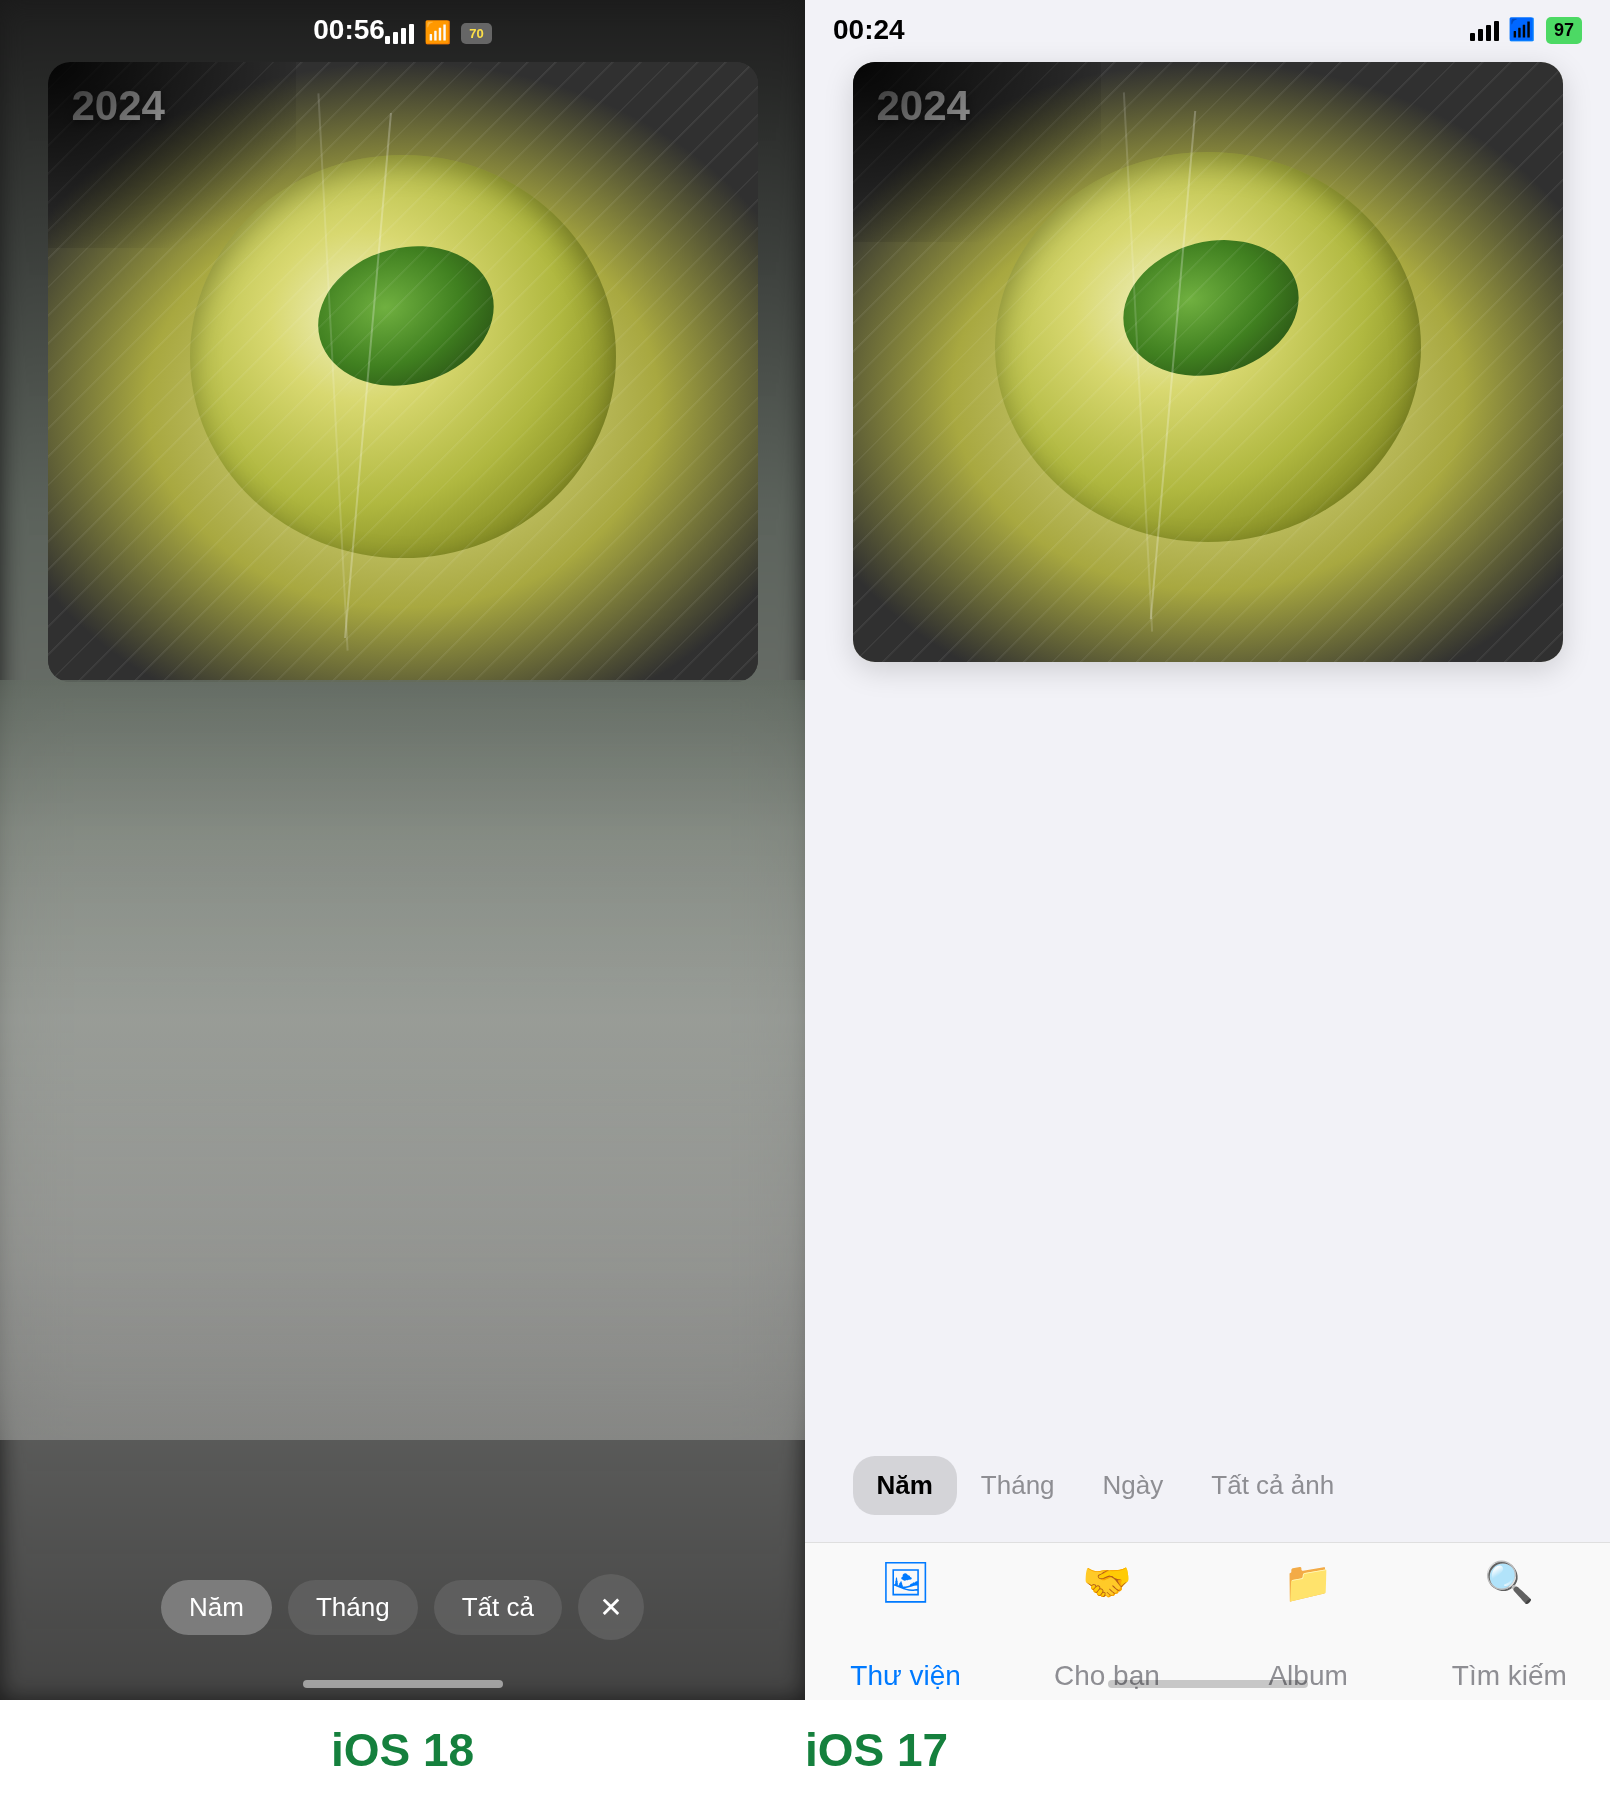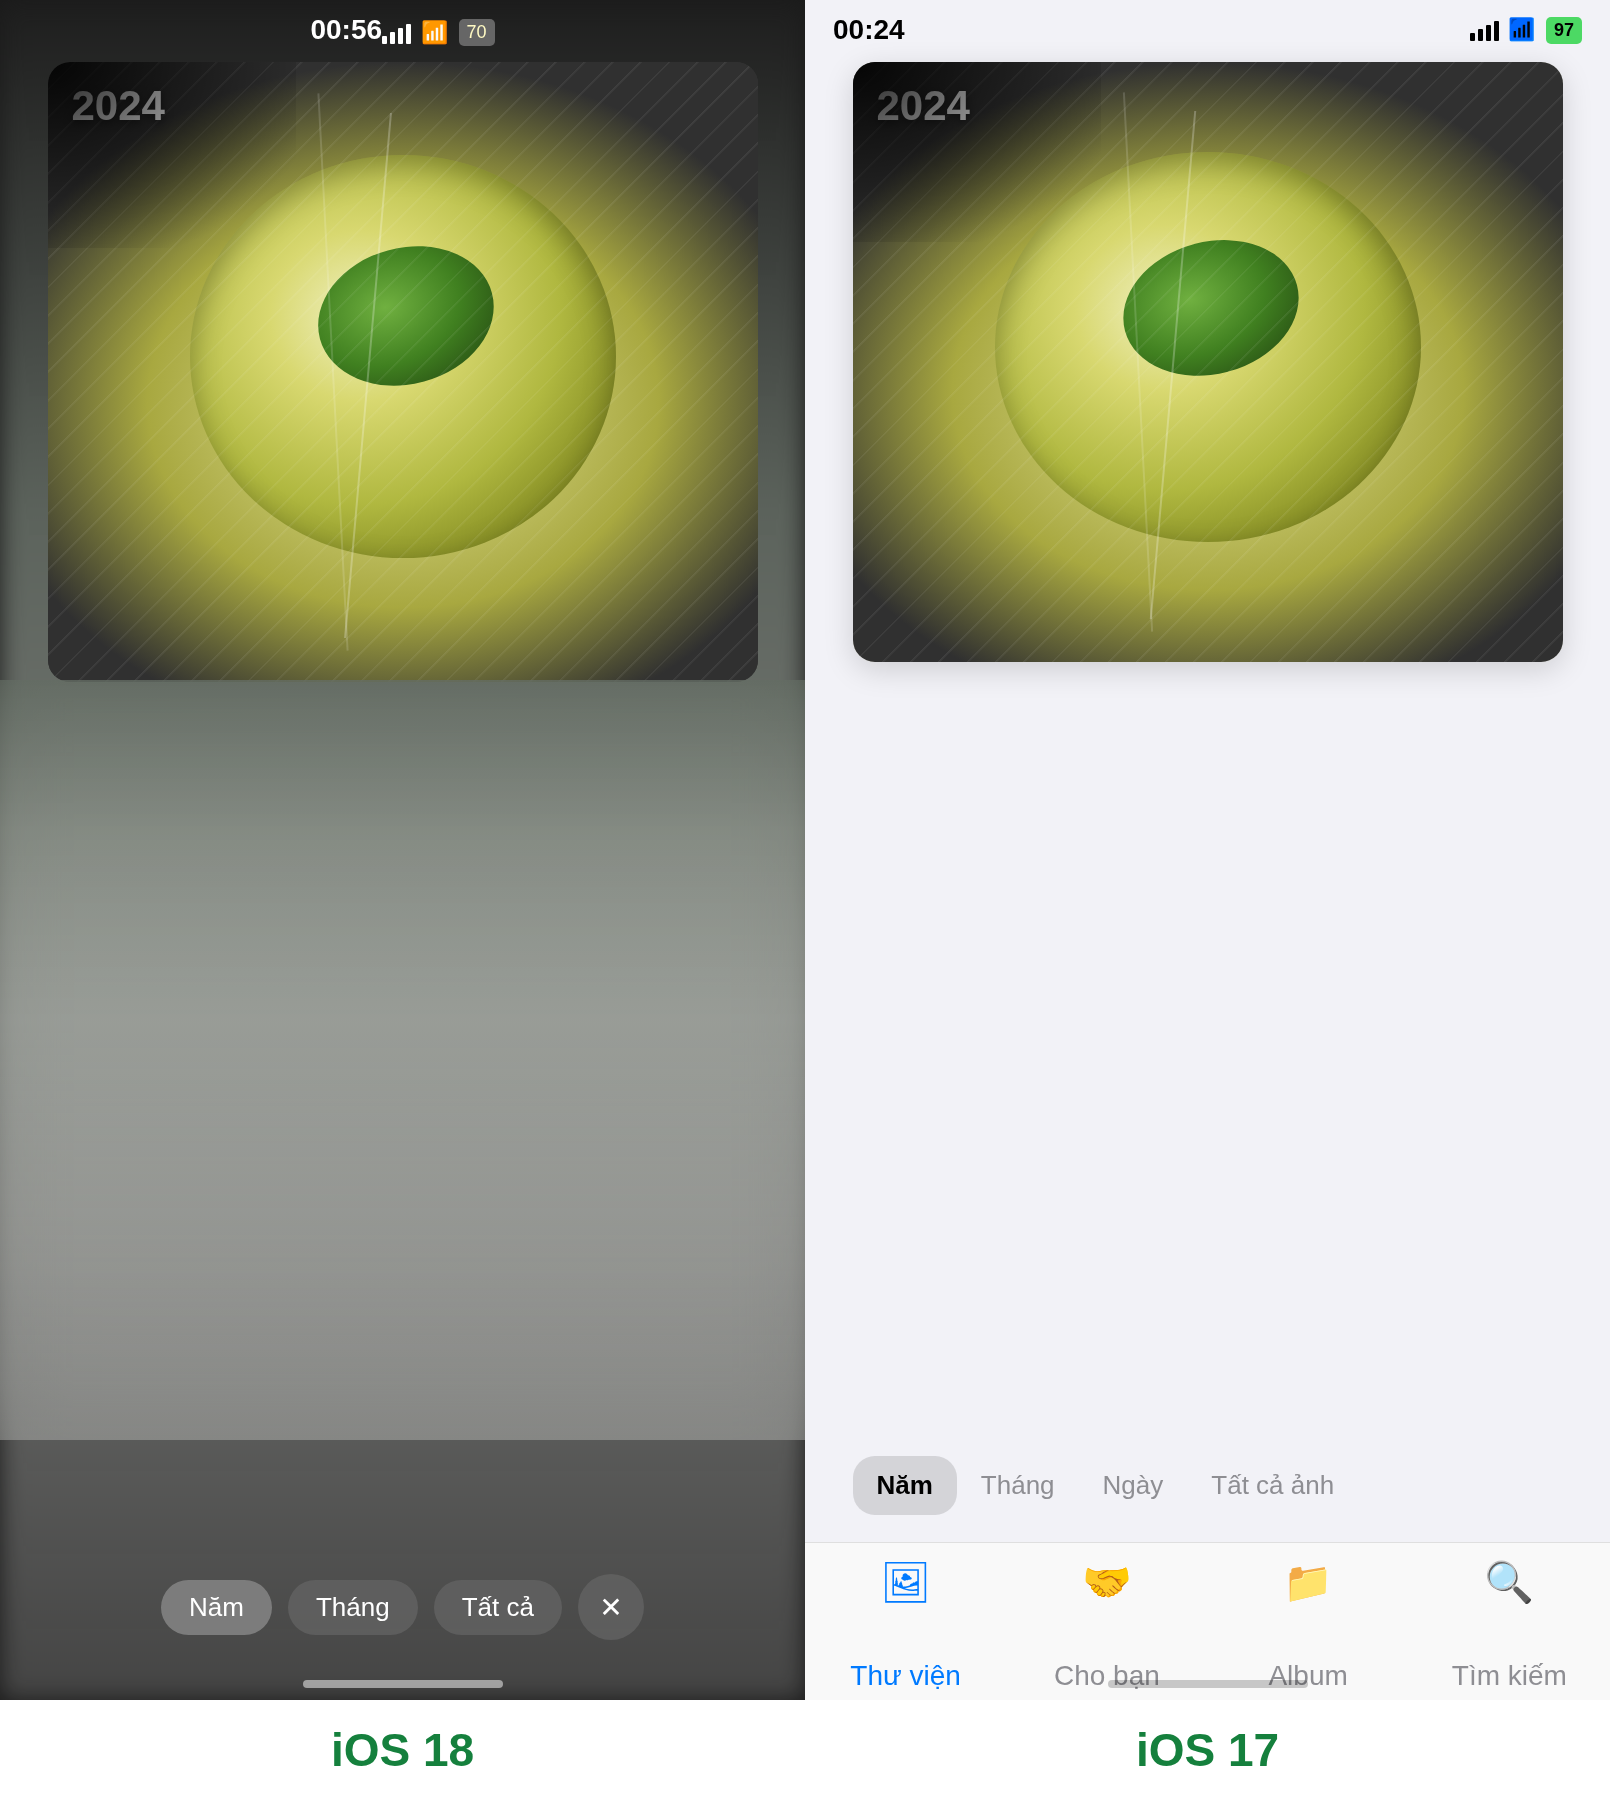--- a/index.html
+++ b/index.html
@@ -270,23 +270,23 @@
       background: #4cd964;
       color: #000;
       font-size: 18px;
       font-weight: 700;
       padding: 3px 8px;
       border-radius: 5px;
     }
 
     .battery-badge-left {
       background: #666;
-      color: #fef9c3;
-      font-size: 18px;
-      font-weight: 400;
+      color: #fde047;
+      font-size: 13px;
+      font-weight: 700;
       padding: 3px 8px;
       border-radius: 5px;
     }
 
     .photo-card-right {
       width: 710px;
       height: 600px;
       border-radius: 22px;
       overflow: hidden;
       margin: 10px auto 0;
@@ -404,21 +404,20 @@
       width: 805px;
       display: flex;
       align-items: center;
       justify-content: center;
     }
 
     .label-right {
       width: 805px;
       display: flex;
       align-items: center;
-      justify-content: center;
     }
 
     .os-label {
       font-size: 46px;
       font-weight: 800;
       color: #15803d;
     }
 
     
     .signal-bars {

